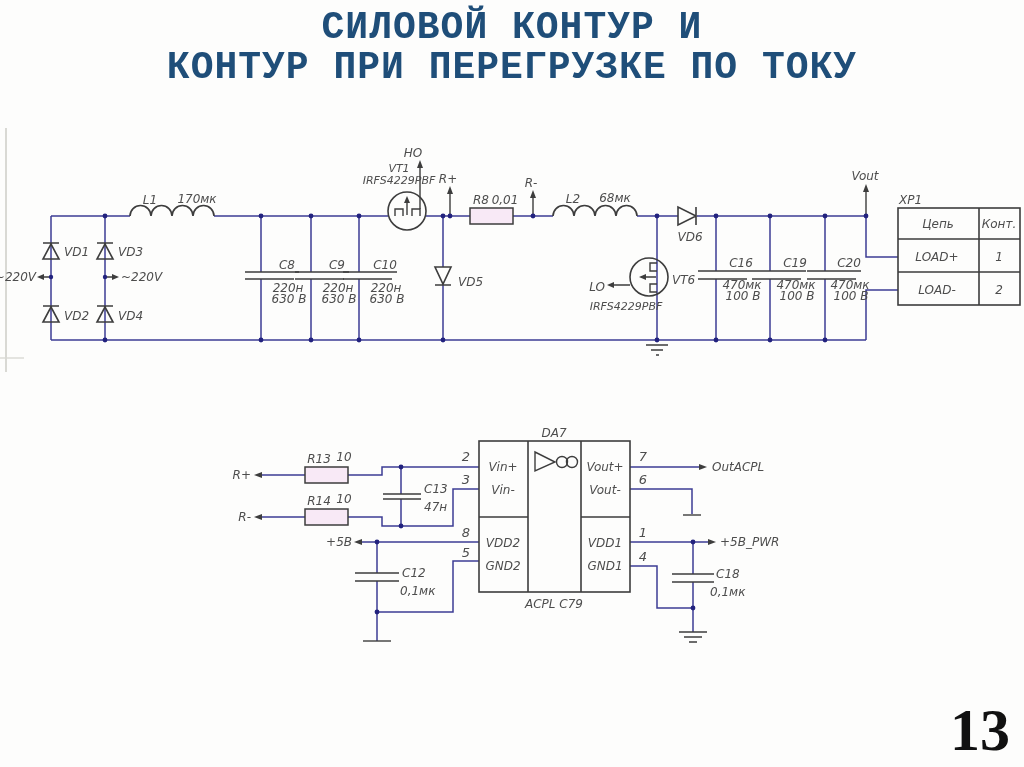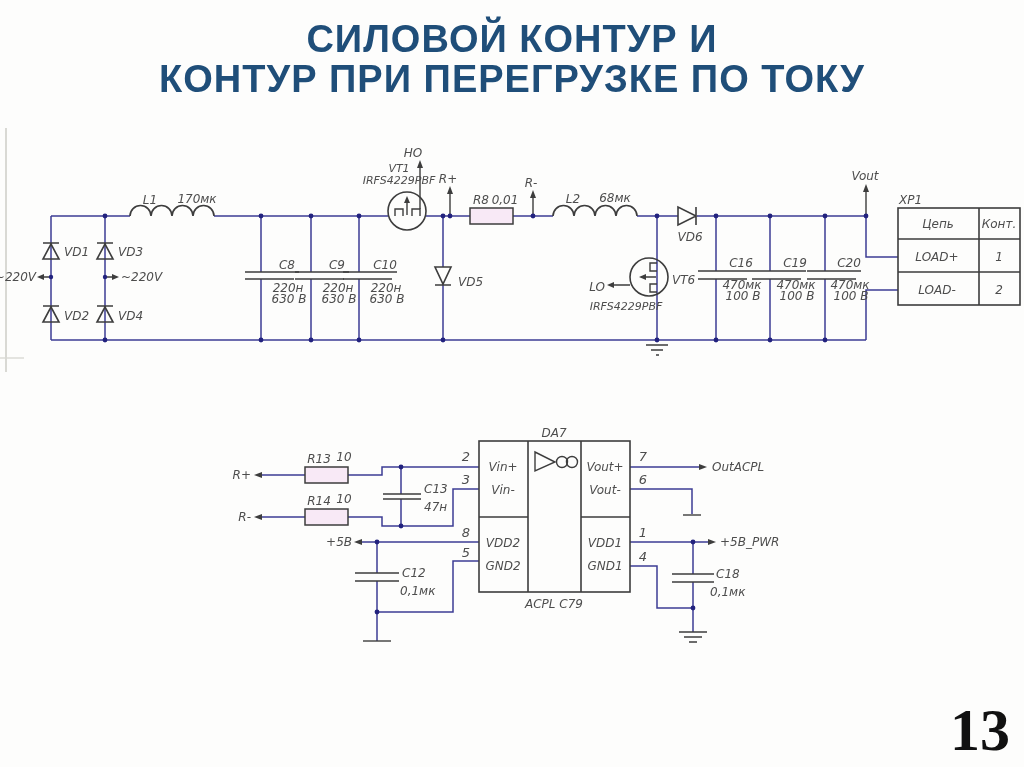--- a/index.html
+++ b/index.html
@@ -1,22 +1,22 @@
 <!DOCTYPE html>
 <html><head>
 <meta charset="utf-8">
 <style>
   html,body{margin:0;padding:0;}
   body{
     width:1024px;height:767px;position:relative;background:#fdfdfc;
     font-family:"Liberation Sans",sans-serif;overflow:hidden;
   }
   .title{
-    position:absolute;top:20px;left:0;width:1024px;text-align:center;
-    font-family:Liberation Sans, sans-serif;font-weight:bold;
+    position:absolute;top:8px;left:0;width:1024px;text-align:center;
+    font-family:Liberation Mono, monospace;font-weight:bold;
     font-size:38px;line-height:1.04;letter-spacing:1px;color:#1f4e79;
   }
   .page-num{
     position:absolute;right:14px;bottom:2px;
     font-family:"Liberation Serif",serif;font-weight:bold;
     font-size:60px;color:#111;
   }
   svg{position:absolute;left:0;top:0;}
   .wire{stroke:#3c3c94;stroke-width:1.5;fill:none;}
   .sym{stroke:#3d3d3d;stroke-width:1.6;fill:none;}

